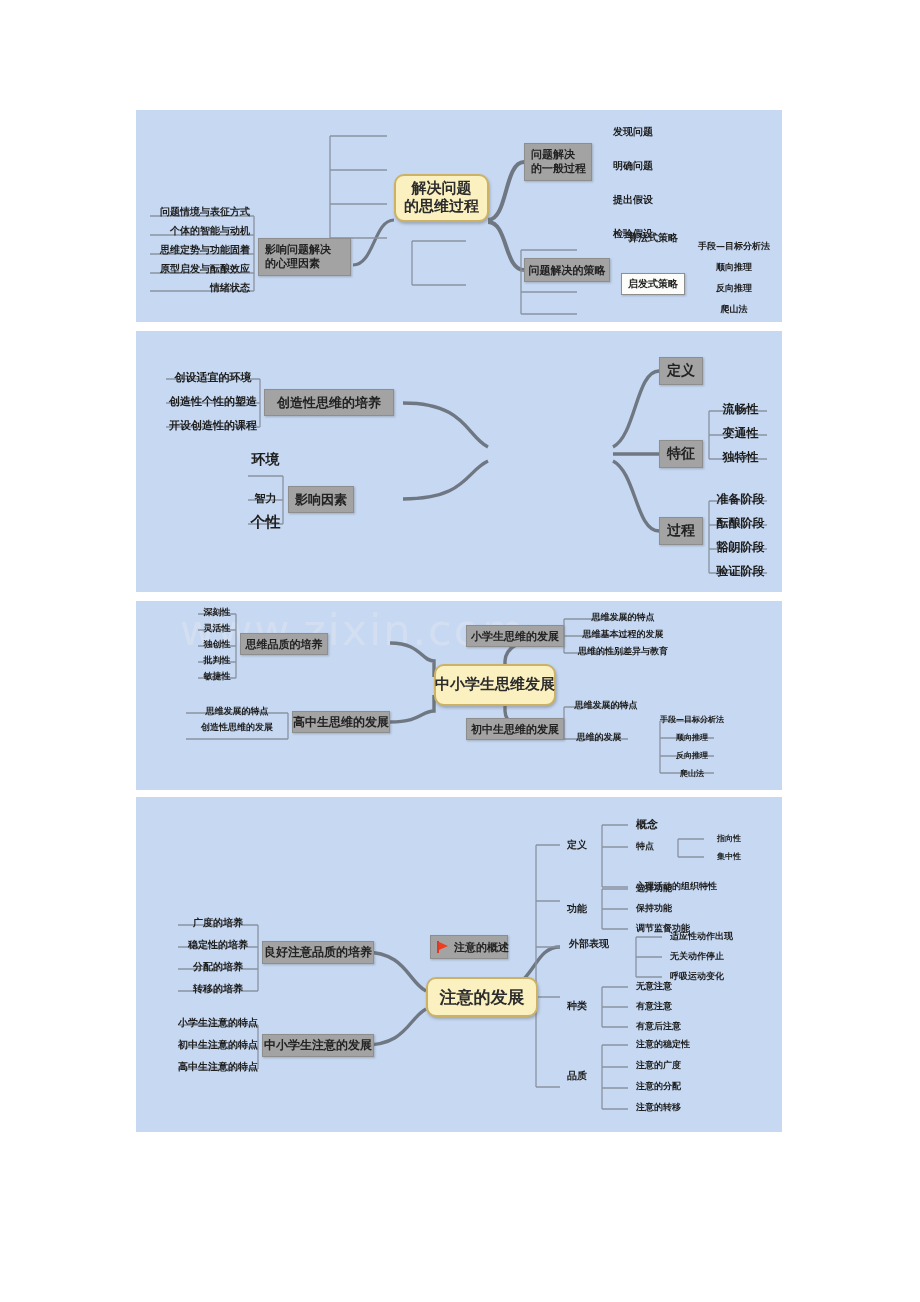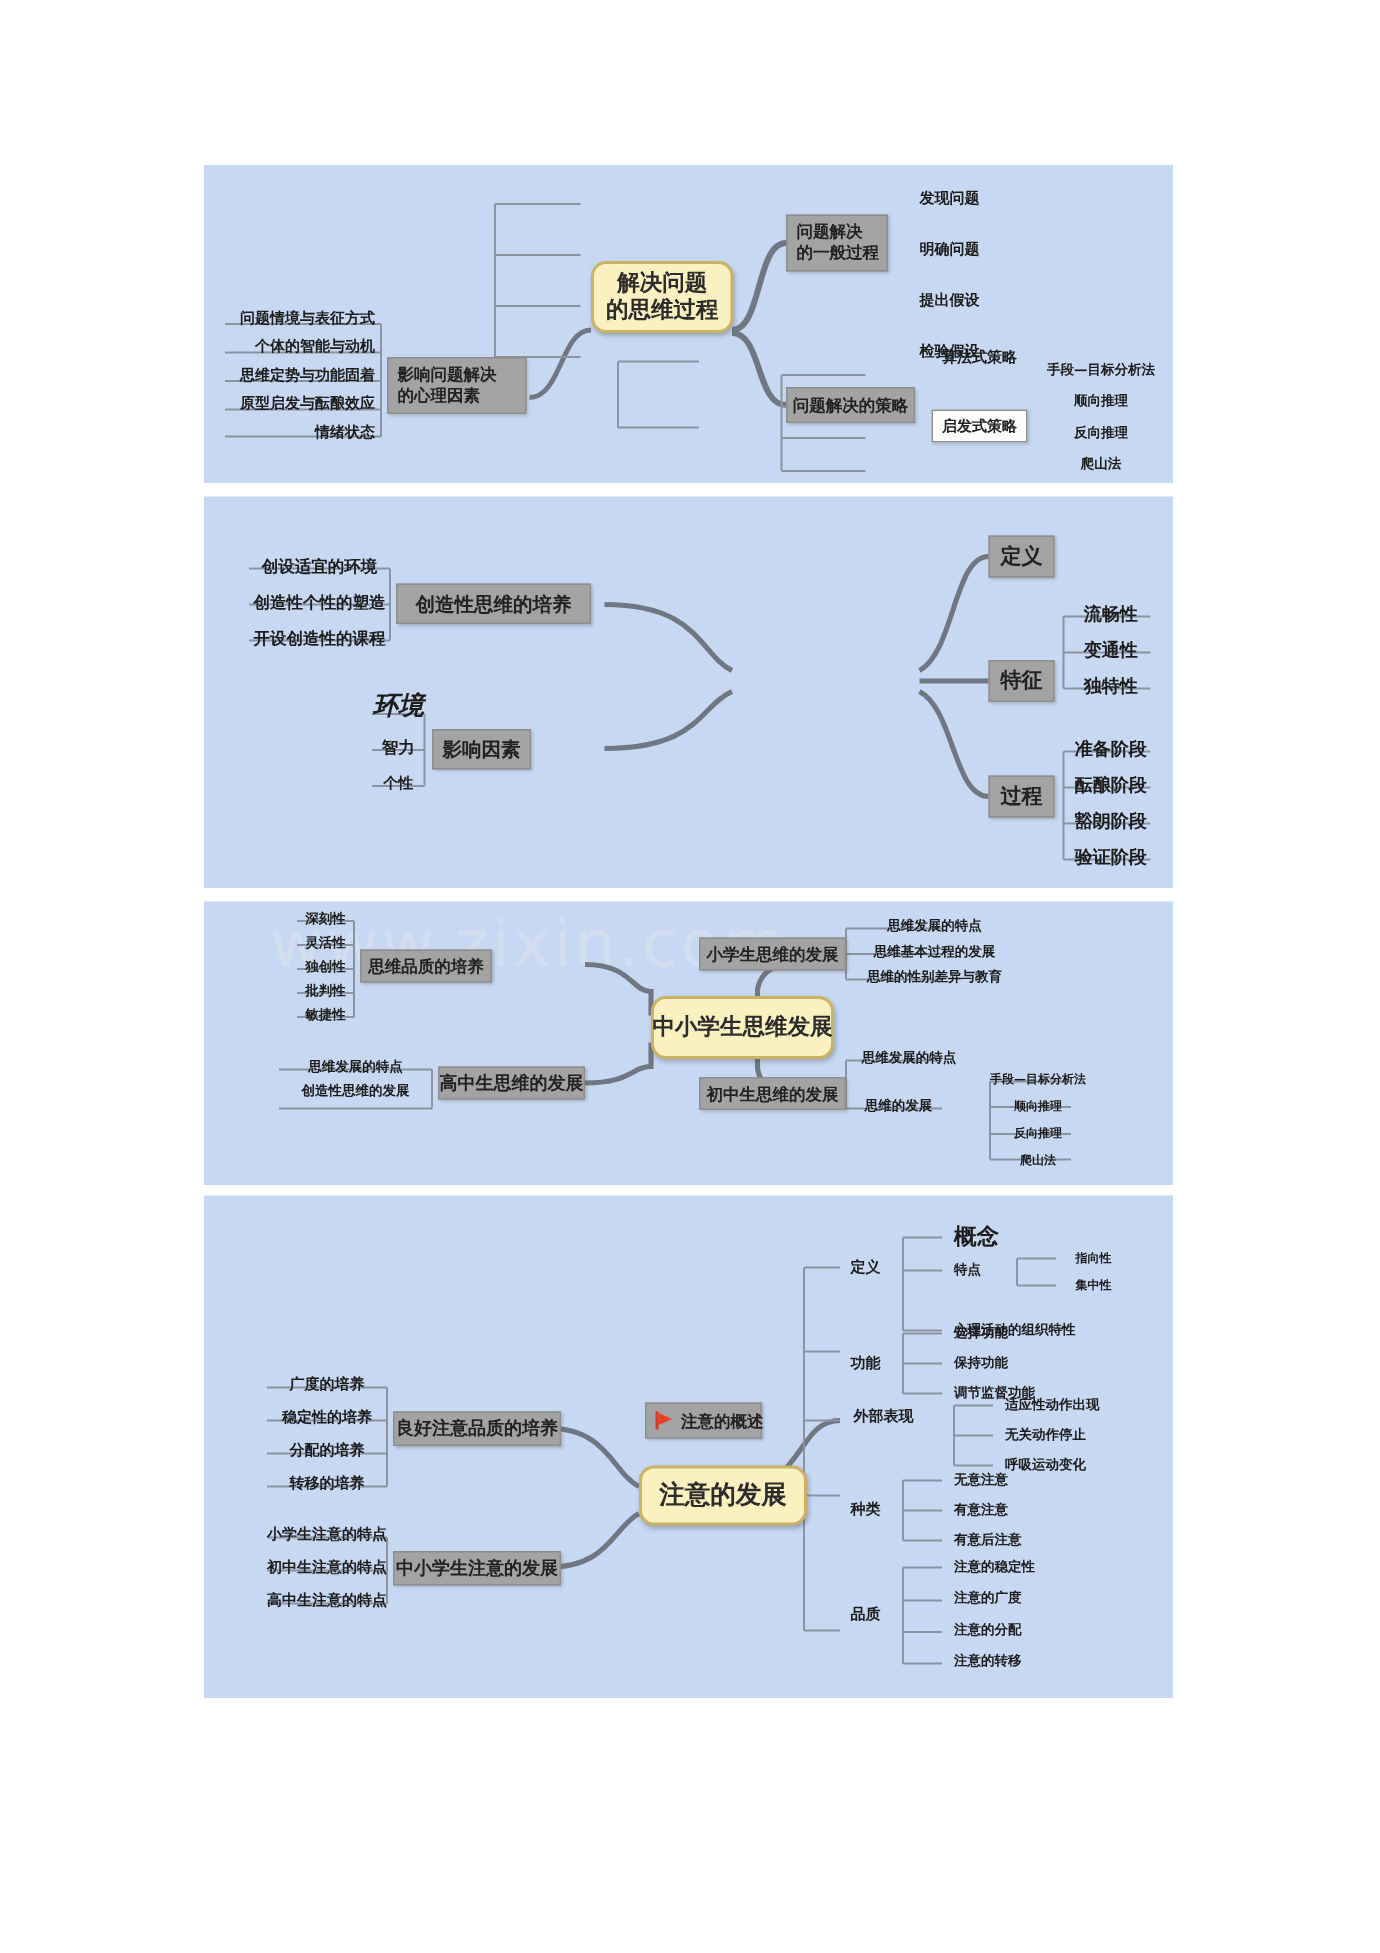--- a/index.html
+++ b/index.html
@@ -131,23 +131,23 @@
     </g>
   </svg>
 
 
   <div class="node lv1" style="left:128px;top:58px;width:130px;height:27px;font-size:13px;">创造性思维的培养</div>
   <div class="node leaf" style="left:30px;top:38px;width:94px;height:17px;font-size:11px;border-bottom:none;">创设适宜的环境</div>
   <div class="node leaf" style="left:30px;top:62px;width:94px;height:17px;font-size:11px;border-bottom:none;">创造性个性的塑造</div>
   <div class="node leaf" style="left:30px;top:86px;width:94px;height:17px;font-size:11px;border-bottom:none;">开设创造性的课程</div>
 
   <div class="node lv1" style="left:152px;top:155px;width:66px;height:27px;font-size:13px;">影响因素</div>
-  <div class="node leaf" style="left:112px;top:131px;width:35px;height:17px;font-size:17px;border-bottom:none;font-style:italic;">环境</div>
+  <div class="node leaf" style="left:112px;top:121px;width:35px;height:17px;font-size:14px;border-bottom:none;">环境</div>
   <div class="node leaf" style="left:112px;top:159px;width:35px;height:17px;font-size:11px;border-bottom:none;">智力</div>
-  <div class="node leaf" style="left:112px;top:183px;width:35px;height:17px;font-size:10px;border-bottom:none;">个性</div>
+  <div class="node leaf" style="left:112px;top:183px;width:35px;height:17px;font-size:15px;border-bottom:none;">个性</div>
 
   <div class="node lv1" style="left:523px;top:26px;width:44px;height:28px;font-size:14px;">定义</div>
 
   <div class="node lv1" style="left:523px;top:109px;width:44px;height:28px;font-size:14px;">特征</div>
   <div class="node leaf" style="left:578px;top:70px;width:53px;height:17px;font-size:12px;border-bottom:none;">流畅性</div>
   <div class="node leaf" style="left:578px;top:94px;width:53px;height:17px;font-size:12px;border-bottom:none;">变通性</div>
   <div class="node leaf" style="left:578px;top:118px;width:53px;height:17px;font-size:12px;border-bottom:none;">独特性</div>
 
   <div class="node lv1" style="left:523px;top:186px;width:44px;height:28px;font-size:14px;">过程</div>
   <div class="node leaf" style="left:578px;top:160px;width:53px;height:17px;font-size:12px;border-bottom:none;">准备阶段</div>
@@ -243,21 +243,21 @@
 
   <div class="node lv1" style="left:294px;top:138px;width:78px;height:24px;font-size:11px;justify-content:flex-start;">
     <span class="flag">
         <i></i>
         <b></b>
       </span>
     <span>注意的概述</span>
   </div>
 
   <div class="node leaf" style="left:424px;top:41px;width:34px;height:15px;font-size:10px;border-bottom:none;">定义</div>
-  <div class="node leaf" style="left:496px;top:21px;width:72px;height:14px;font-size:15px;border-bottom:none;justify-content:flex-start;">概念</div>
+  <div class="node leaf" style="left:496px;top:21px;width:72px;height:14px;font-size:11px;border-bottom:none;justify-content:flex-start;">概念</div>
   <div class="node leaf" style="left:496px;top:43px;width:34px;height:14px;font-size:9px;border-bottom:none;justify-content:flex-start;">特点</div>
   <div class="node leaf" style="left:572px;top:35px;width:42px;height:13px;font-size:8px;border-bottom:none;">指向性</div>
   <div class="node leaf" style="left:572px;top:53px;width:42px;height:13px;font-size:8px;border-bottom:none;">集中性</div>
   <div class="node leaf" style="left:496px;top:83px;width:102px;height:14px;font-size:9px;border-bottom:none;justify-content:flex-start;">心理活动的组织特性</div>
 
   <div class="node leaf" style="left:424px;top:105px;width:34px;height:15px;font-size:10px;border-bottom:none;">功能</div>
   <div class="node leaf" style="left:496px;top:85px;width:62px;height:14px;font-size:9px;border-bottom:none;justify-content:flex-start;">选择功能</div>
   <div class="node leaf" style="left:496px;top:105px;width:62px;height:14px;font-size:9px;border-bottom:none;justify-content:flex-start;">保持功能</div>
   <div class="node leaf" style="left:496px;top:125px;width:76px;height:14px;font-size:9px;border-bottom:none;justify-content:flex-start;">调节监督功能</div>
 

